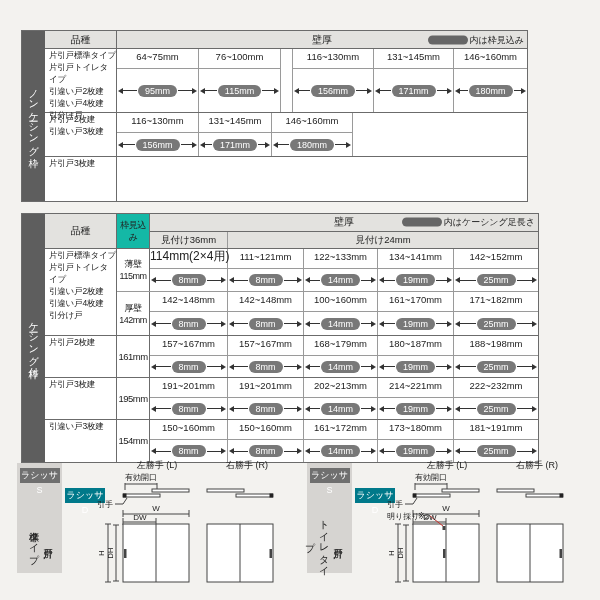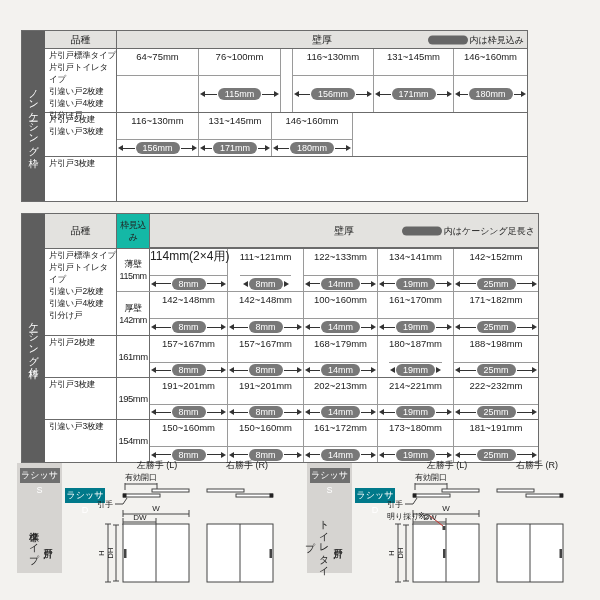--- a/index.html
+++ b/index.html
@@ -15,21 +15,21 @@
   .hk{width:72px;border-right:1px solid #6b6b6b;display:flex;align-items:center;justify-content:center;}
   .hw{flex:1;position:relative;display:flex;align-items:center;justify-content:center;}
   .lg{position:absolute;right:3px;top:50%;transform:translateY(-50%);display:flex;align-items:center;font-size:9px;white-space:nowrap;}
   .lgp{width:40px;height:9px;border-radius:5px;background:#666;margin-right:2px;}
   .rgp{display:flex;border-bottom:1px solid #6b6b6b;}
   .rgp.nb{border-bottom:none;}
   .lb{width:72px;border-right:1px solid #6b6b6b;font-size:8.5px;letter-spacing:-0.2px;line-height:12px;
       display:flex;flex-direction:column;padding-left:4px;}
   .mc{display:flex;flex-direction:column;border-right:1px solid #9a9a9a;}
   .mc.last{border-right:none;flex:1;}
-  .rg{height:27px;line-height:15px;text-align:center;font-size:9.5px;border-bottom:1px solid #9a9a9a;white-space:nowrap;}
+  .rg{height:20px;line-height:15px;text-align:center;font-size:9.5px;border-bottom:1px solid #9a9a9a;white-space:nowrap;}
   .ar{flex:1;display:flex;align-items:center;padding:0 1px;}
   .ln{flex:1;height:1px;background:#333;}
   .tl{width:0;height:0;border-top:3px solid transparent;border-bottom:3px solid transparent;border-right:5px solid #333;}
   .tr{width:0;height:0;border-top:3px solid transparent;border-bottom:3px solid transparent;border-left:5px solid #333;}
   .pl{background:#787878;color:#fff;font-size:9px;line-height:12px;border-radius:6px;padding:0 7px;margin:0 1px;white-space:nowrap;}
   .sp{width:12px;border-right:1px solid #9a9a9a;}
   .fl{flex:1;}
   .dc{width:33px;border-right:1px solid #6b6b6b;display:flex;flex-direction:column;align-items:center;justify-content:center;
       font-size:9px;letter-spacing:-0.5px;line-height:12px;text-align:center;}
   .h2l{width:78px;border-right:1px solid #9a9a9a;text-align:center;line-height:15px;}
@@ -63,20 +63,27 @@
     <div class="rgp" style="height:64px;">
       <div class="lb">
         <span>片引戸標準タイプ</span>
         <span>片引戸トイレタイプ</span>
         <span>引違い戸2枚建</span>
         <span>引違い戸4枚建</span>
         <span>引分け戸</span>
       </div>
       <div class="mc" style="width:82px;">
         <div class="rg">64~75mm</div>
+        <div class="ar">
+            <i class="tl"></i>
+            <b class="ln"></b>
+            <span class="pl">95mm</span>
+            <b class="ln"></b>
+            <i class="tr"></i>
+          </div>
       </div>
       <div class="mc" style="width:82px;">
         <div class="rg">76~100mm</div>
         <div class="ar">
             <i class="tl"></i>
             <b class="ln"></b>
             <span class="pl">115mm</span>
             <b class="ln"></b>
             <i class="tr"></i>
           </div>
@@ -168,20 +175,24 @@
       <div class="hk" style="height:34px;font-size:10px;">品種</div>
       <div class="dc" style="height:34px;background:#14b8a6;">枠見込み</div>
       <div style="flex:1;display:flex;flex-direction:column;">
         <div class="hw" style="height:18px;border-bottom:1px solid #6b6b6b;font-size:10px;">
           <span>壁厚</span>
           <div class="lg">
             <i class="lgp"></i>
             <span>内はケーシング足長さ</span>
           </div>
         </div>
+        <div style="flex:1;display:flex;font-size:9.5px;">
+          <div class="h2l">見付け36mm</div>
+          <div class="h2r">見付け24mm</div>
+        </div>
       </div>
     </div>
 
     <div class="rgp">
       <div class="lb">
         <span>片引戸標準タイプ</span>
         <span>片引戸トイレタイプ</span>
         <span>引違い戸2枚建</span>
         <span>引違い戸4枚建</span>
         <span>引分け戸</span>
@@ -195,21 +206,21 @@
           <div class="mc" style="width:78px;">
             <div class="rg" style="font-size:12px;">114mm(2×4用)</div>
             <div class="ar">
                 <i class="tl"></i>
                 <b class="ln"></b>
                 <span class="pl">8mm</span>
                 <b class="ln"></b>
                 <i class="tr"></i>
               </div>
           </div>
-          <div class="mc" style="width:76px;align-items:center;">
+          <div class="mc" style="width:76px;">
             <div class="rg">111~121mm</div>
             <div class="ar">
                 <i class="tl"></i>
                 <b class="ln"></b>
                 <span class="pl">8mm</span>
                 <b class="ln"></b>
                 <i class="tr"></i>
               </div>
           </div>
           <div class="mc" style="width:74px;">
@@ -330,21 +341,21 @@
       <div class="mc" style="width:74px;">
         <div class="rg">168~179mm</div>
         <div class="ar">
             <i class="tl"></i>
             <b class="ln"></b>
             <span class="pl">14mm</span>
             <b class="ln"></b>
             <i class="tr"></i>
           </div>
       </div>
-      <div class="mc" style="width:76px;align-items:center;">
+      <div class="mc" style="width:76px;">
         <div class="rg">180~187mm</div>
         <div class="ar">
             <i class="tl"></i>
             <b class="ln"></b>
             <span class="pl">19mm</span>
             <b class="ln"></b>
             <i class="tr"></i>
           </div>
       </div>
       <div class="mc last">

